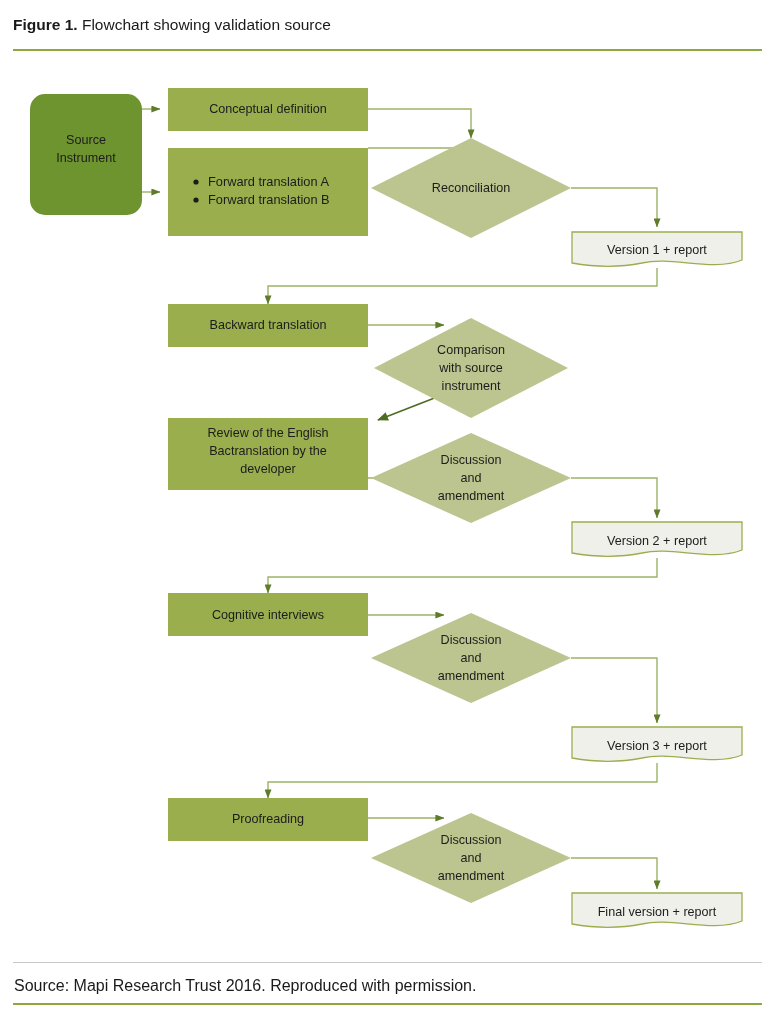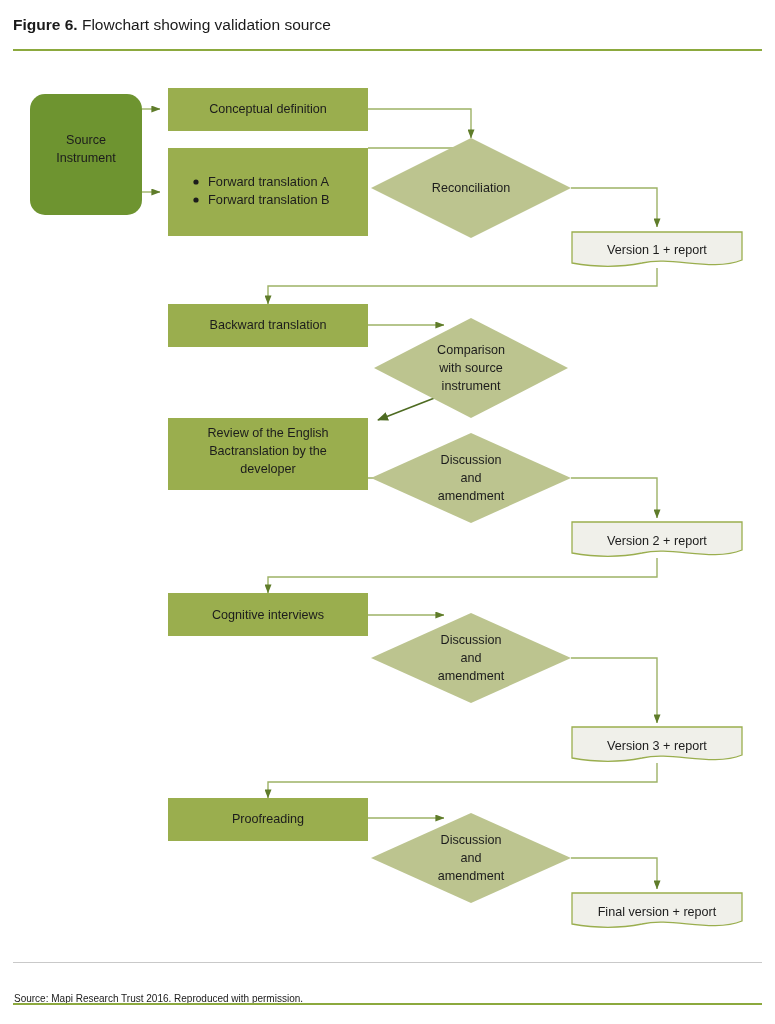--- a/index.html
+++ b/index.html
@@ -52,24 +52,23 @@
     left: 13px;
     top: 1003px;
     width: 749px;
     height: 2px;
     background: #8CA93E;
   }
   .source-note {
     position: absolute;
     left: 14px;
     top: 977px;
-    font-size: 10px;
+    font-size: 16px;
     color: #1a1a1a;
     white-space: nowrap;
-    margin-top: 16px;
   }
   svg.flow {
     position: absolute;
     left: 0;
     top: 60px;
     width: 775px;
     height: 900px;
     display: block;
   }
   .shape-text {
@@ -80,21 +79,21 @@
   .shape-text.bullet-text {
     font-size: 12.8px;
   }
 </style>
 </head>
 <body>
 
 <div id="figure-root">
 
   <div class="caption">
-    <span class="lead">Figure 6.</span><span> Flowchart showing validation source</span>
+    <span class="lead">Figure 1.</span><span> Flowchart showing validation source</span>
   </div>
 
   <div class="rule-top"></div>
 
   <svg class="flow" viewBox="0 0 775 900">
     <defs>
       <marker id="arrowhead" markerWidth="9" markerHeight="7" refX="8.6" refY="3.5" orient="auto" markerUnits="userSpaceOnUse">
         <polygon points="0 0, 9 3.5, 0 7" fill="#5F7C2A"></polygon>
       </marker>
       <marker id="arrowhead-dark" markerWidth="11" markerHeight="9" refX="10" refY="4.5" orient="auto" markerUnits="userSpaceOnUse">

